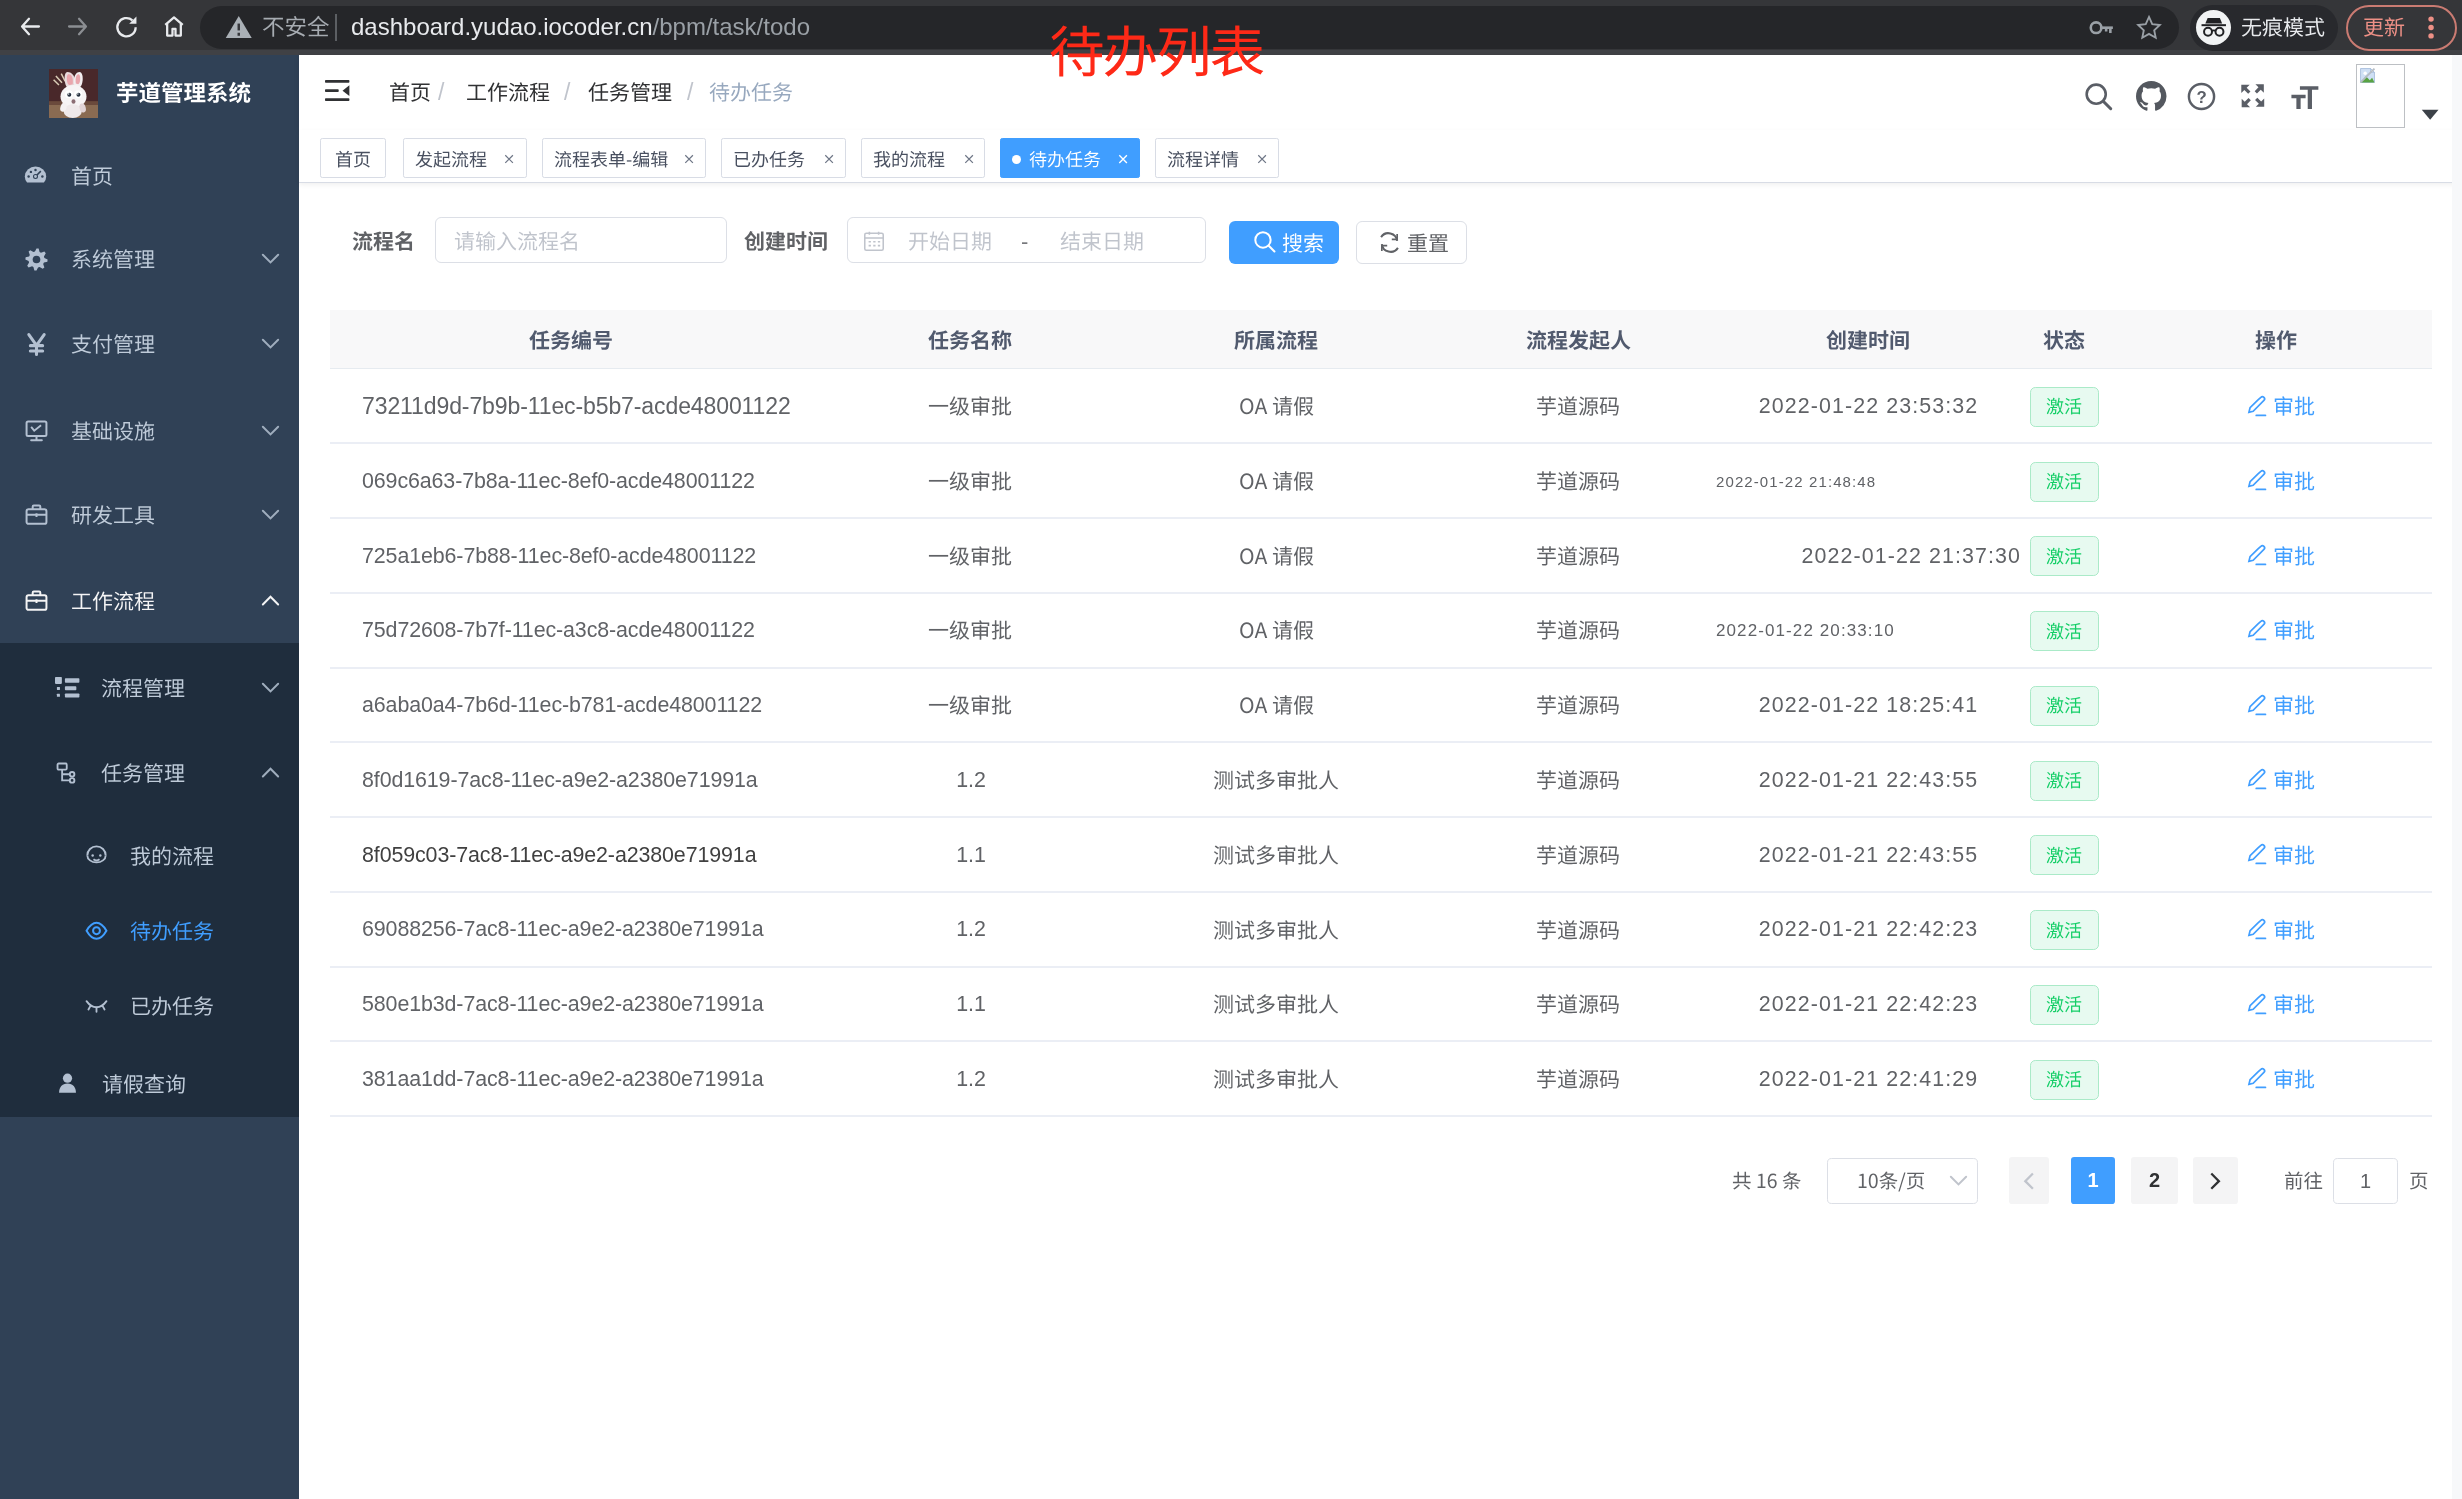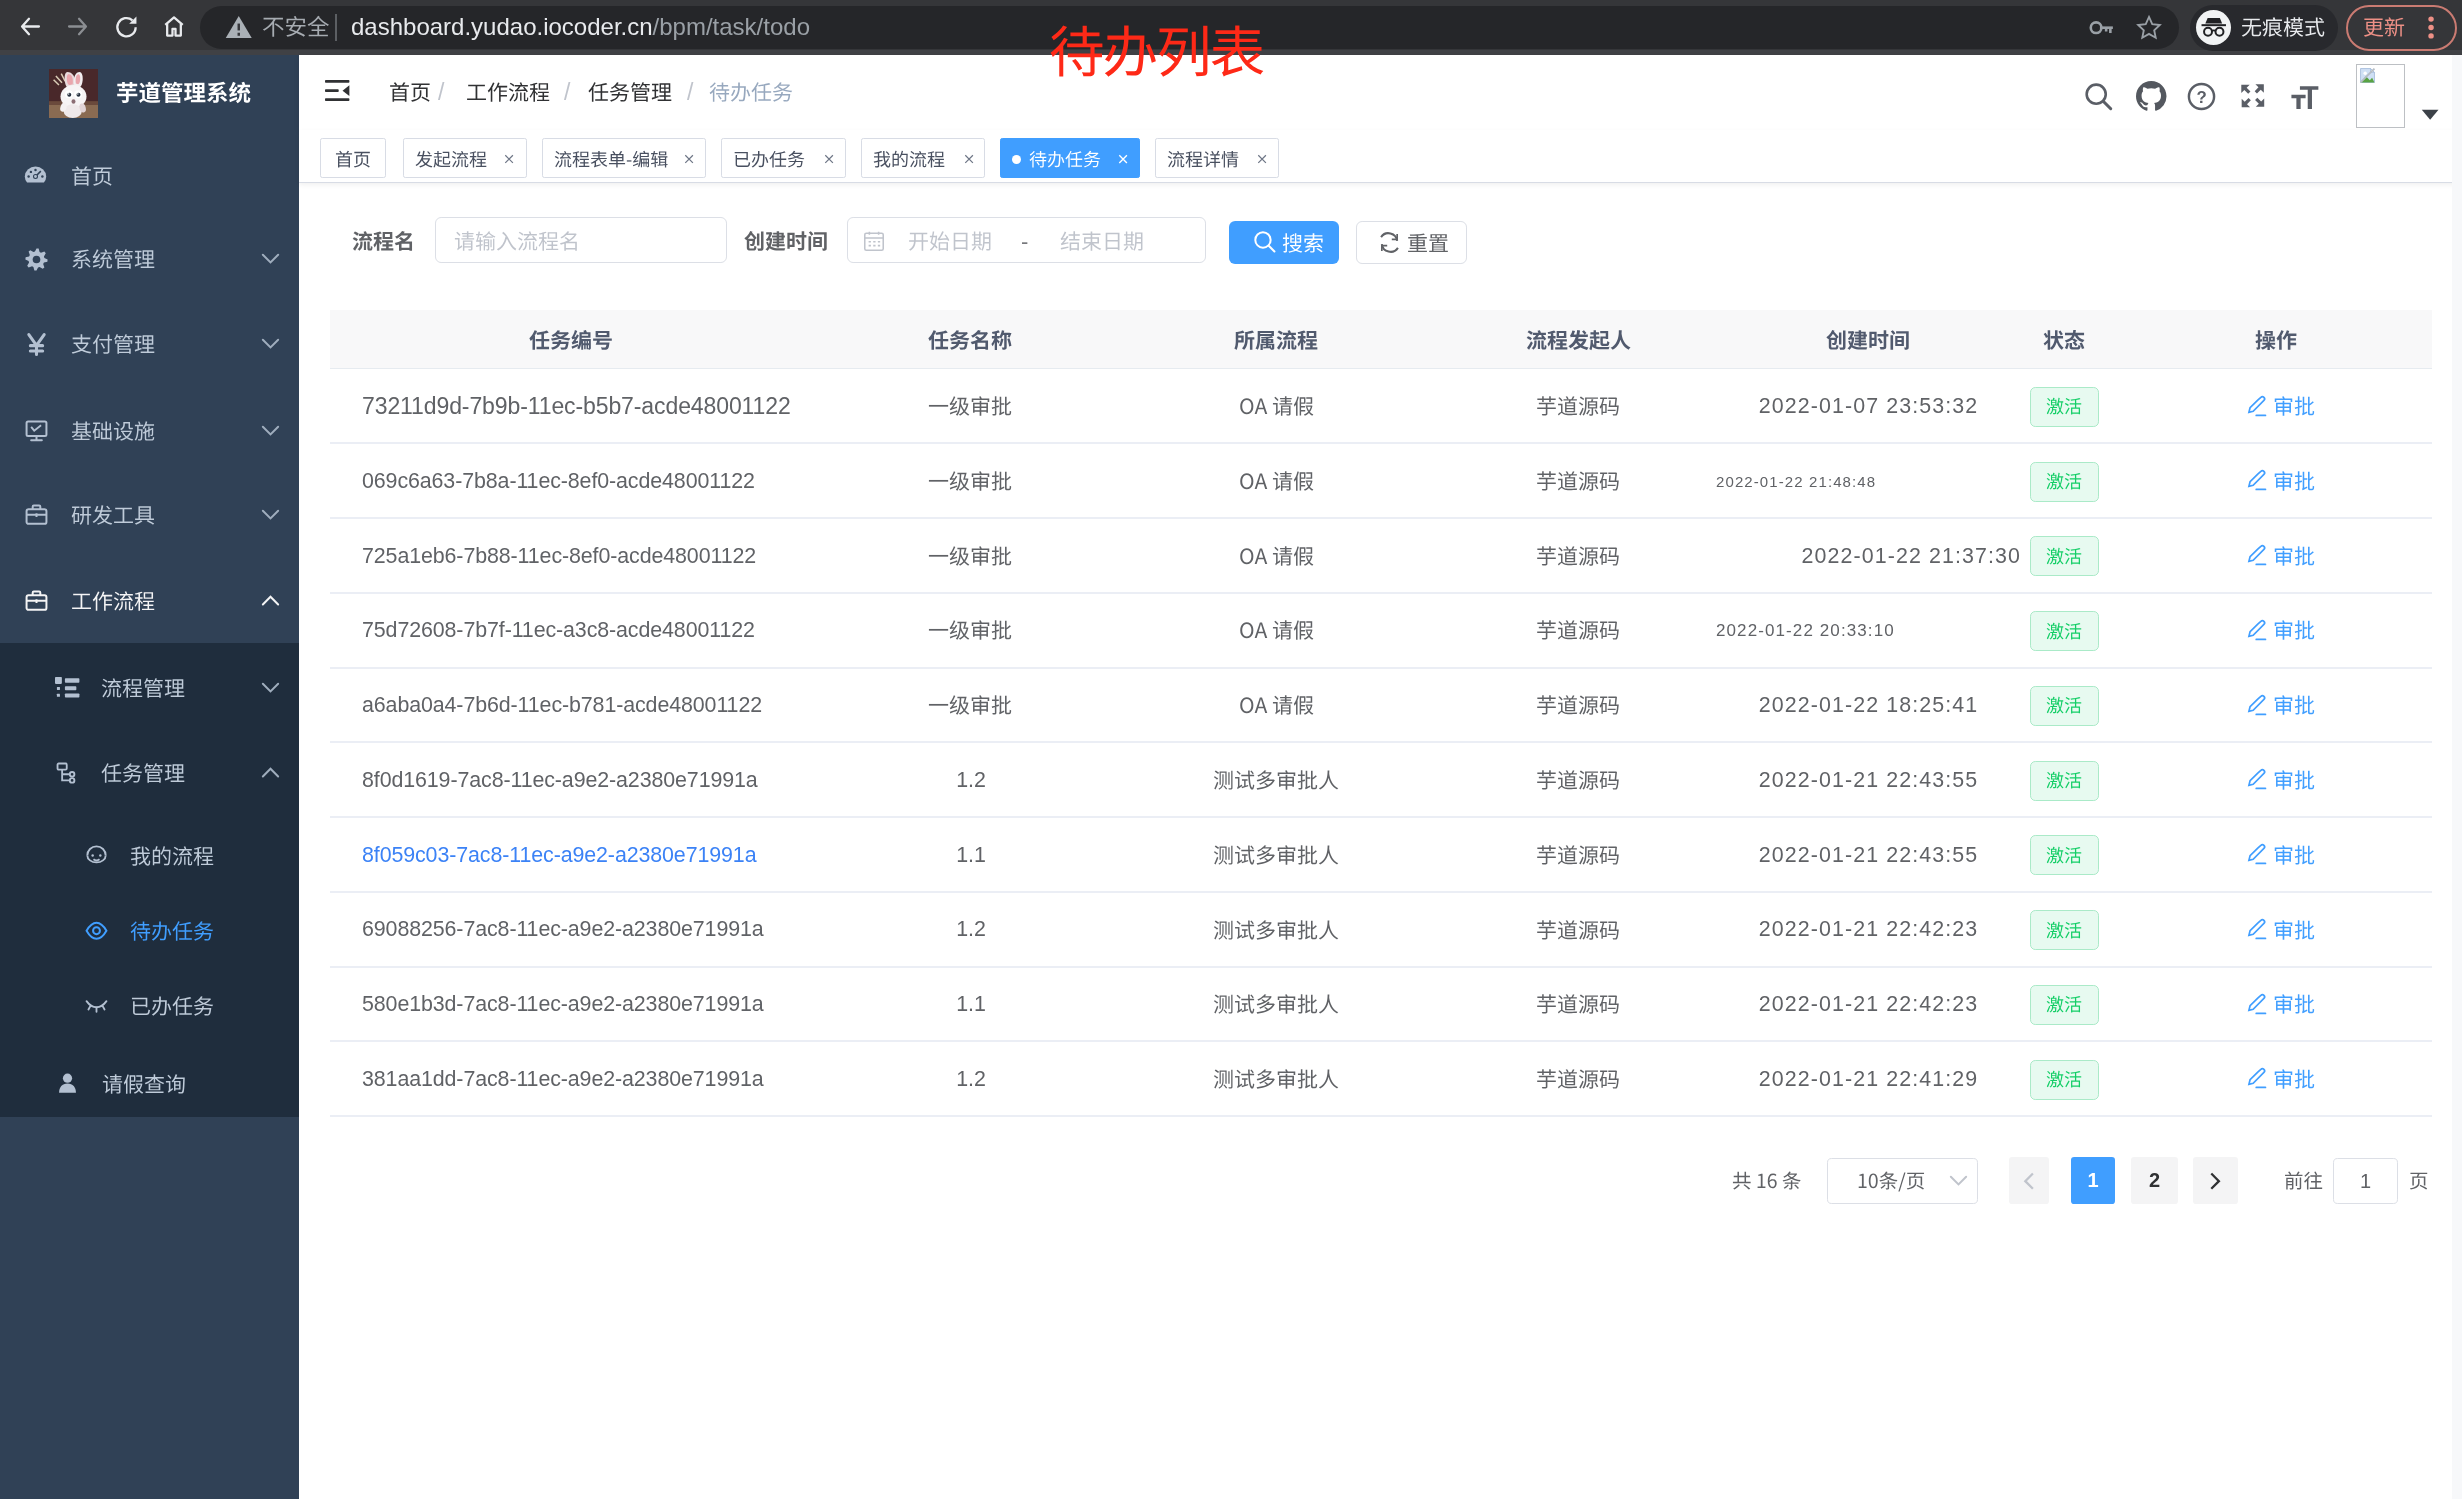--- a/index.html
+++ b/index.html
@@ -707,21 +707,21 @@
     </g>
   </svg>
 <svg class="t" style="left:1536px;top:414px" viewBox="0 0 2 2" width="1.5" height="1.5">
     <g transform="scale(0.028,-0.028)" fill="#606266">
       <use href="#g400_828b" x="0"></use>
       <use href="#g400_9053" x="1000"></use>
       <use href="#g400_6e90" x="2000"></use>
       <use href="#g400_7801" x="3000"></use>
     </g>
   </svg>
-<div class="a" style="left:1716px;top:395px;width:305px;text-align:center;font-size:21.4px;line-height:23px;color:#606266;letter-spacing:1.1px">2022-01-07 23:53:32</div>
+<div class="a" style="left:1716px;top:395px;width:305px;text-align:center;font-size:21.4px;line-height:23px;color:#606266;letter-spacing:1.1px">2022-01-22 23:53:32</div>
 <div class="a" style="left:2030px;top:387px;width:69px;height:40px;background:#e7faf0;border:1.5px solid #aaeac8;border-radius:5.3px"></div>
 <svg class="t" style="left:2046px;top:413px" viewBox="0 0 2 2" width="1.5" height="1.5">
     <g transform="scale(0.024,-0.024)" fill="#13ce66">
       <use href="#g400_6fc0" x="0"></use>
       <use href="#g400_6d3b" x="1000"></use>
     </g>
   </svg>
 <svg class="i" style="left:2247px;top:397px" width="20" height="20" viewBox="0 0 26 26" fill="none" stroke="#409eff" stroke-width="2.2">
     <path d="M14 4 4 14l-1.5 6L8 18.5 22 4.5a2.8 2.8 0 0 0-4-4z"></path>
     <path d="M12 24h12" stroke-linecap="round"></path>
@@ -941,21 +941,21 @@
     <path d="M14 4 4 14l-1.5 6L8 18.5 22 4.5a2.8 2.8 0 0 0-4-4z"></path>
     <path d="M12 24h12" stroke-linecap="round"></path>
   </svg>
 <svg class="t" style="left:2273px;top:788px" viewBox="0 0 2 2" width="1.5" height="1.5">
     <g transform="scale(0.028,-0.028)" fill="#409eff">
       <use href="#g400_5ba1" x="0"></use>
       <use href="#g400_6279" x="1000"></use>
     </g>
   </svg>
 <div class="a" style="left:330px;top:891px;width:2102px;height:1.5px;background:#ebeef5"></div>
-<div class="a" style="left:362px;top:844px;font-size:21.4px;line-height:23px;color:#3b82f6;letter-spacing:-0.1px;white-space:nowrap">8f059c03-7ac8-11ec-a9e2-a2380e71991a</div>
+<div class="a" style="left:362px;top:844px;font-size:21.4px;line-height:23px;color:#404040;letter-spacing:-0.1px;white-space:nowrap">8f059c03-7ac8-11ec-a9e2-a2380e71991a</div>
 <div class="a" style="left:925px;top:844px;width:92px;text-align:center;font-size:21.4px;line-height:23px;color:#606266">1.1</div>
 <svg class="t" style="left:1213px;top:863px" viewBox="0 0 2 2" width="1.5" height="1.5">
     <g transform="scale(0.028,-0.028)" fill="#606266">
       <use href="#g400_6d4b" x="0"></use>
       <use href="#g400_8bd5" x="1000"></use>
       <use href="#g400_591a" x="2000"></use>
       <use href="#g400_5ba1" x="3000"></use>
       <use href="#g400_6279" x="4000"></use>
       <use href="#g400_4eba" x="5000"></use>
     </g>

